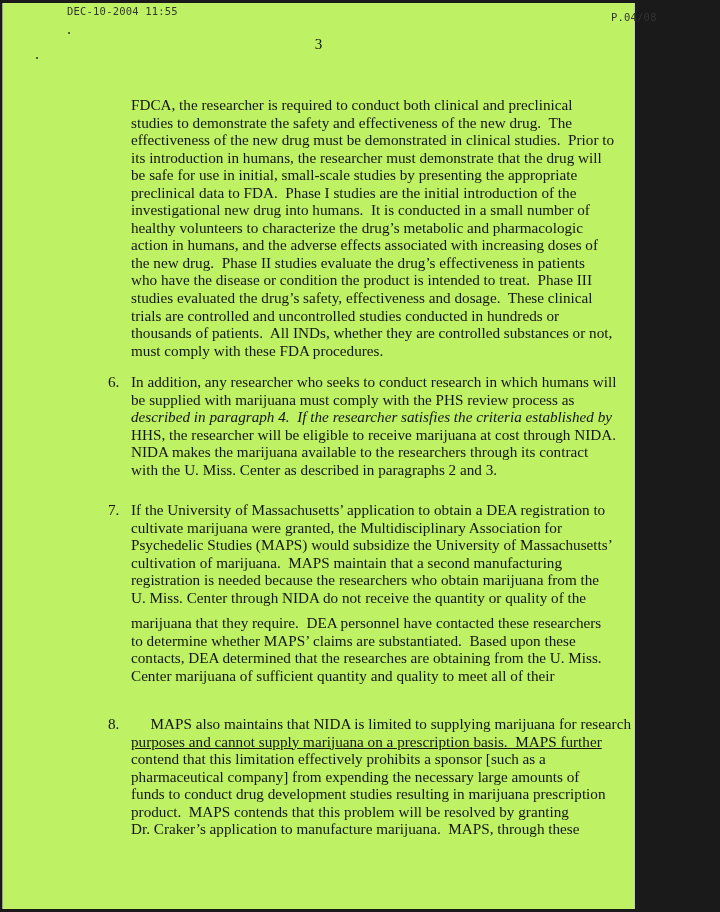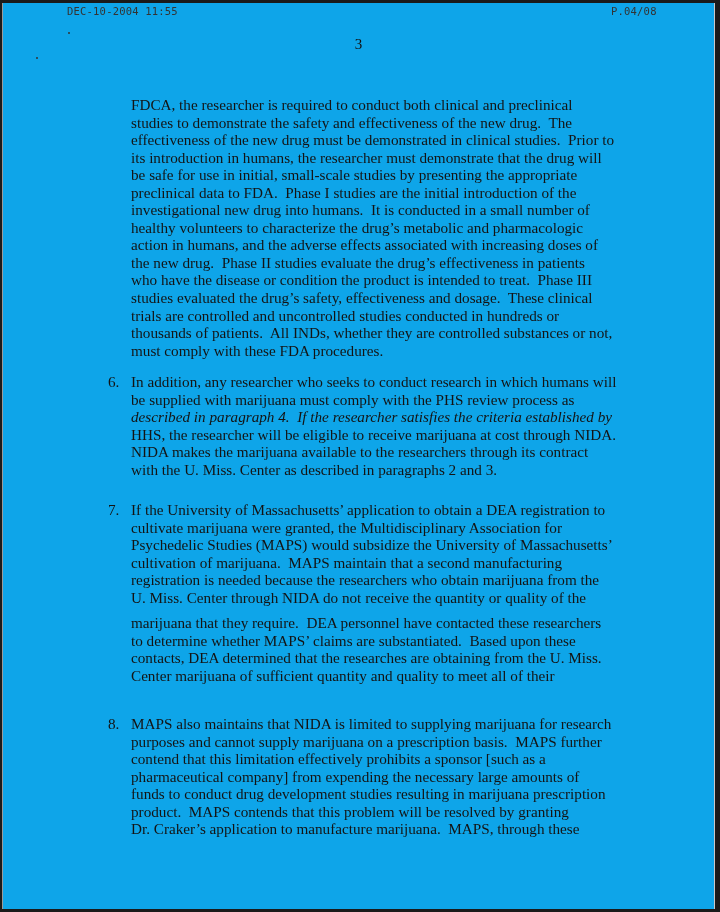--- a/index.html
+++ b/index.html
@@ -5,37 +5,37 @@
     html, body { margin: 0; padding: 0; }
     body {
       width: 720px; height: 912px;
       background: #1a1a1a;
       overflow: hidden;
       position: relative;
     }
     .page {
       position: absolute;
       left: 2px; top: 3px;
-      width: 713px; height: 906px;
-      background: #0ea5e9;
+      width: 633px; height: 906px;
+      background: #bef264;
       border-left: 1px solid #9a9a9a;
       border-right: 1px solid #c8c8c8;
       box-sizing: border-box;
     }
     .fax-header {
       position: absolute;
       top: 2px; left: 0; right: 0;
       height: 14px;
       font-family: "DejaVu Sans Mono", monospace;
       font-size: 10.5px;
       color: #333;
       letter-spacing: 0.2px;
     }
     .fax-date { position: absolute; left: 64px; top: 0; }
-    .fax-page { position: absolute; left: 608px; top: 0; }
+    .fax-page { position: absolute; left: 608px; top: 6px; }
     .speck {
       position: absolute; width: 2px; height: 2px; background: #333; border-radius: 50%;
     }
     .page-number {
       position: absolute;
       top: 33px; left: 0; width: 100%;
       text-align: center;
       font-family: "Liberation Serif", serif;
       font-size: 15px;
       color: #111;
@@ -113,22 +113,22 @@
     <span class="line" style="white-space: pre;">registration is needed because the researchers who obtain marijuana from the</span>
     <span class="line" style="white-space: pre;">U. Miss. Center through NIDA do not receive the quantity or quality of the</span>
     <span class="line" style="white-space: pre; margin-top: 8px;">marijuana that they require.  DEA personnel have contacted these researchers</span>
     <span class="line" style="white-space: pre;">to determine whether MAPS’ claims are substantiated.  Based upon these</span>
     <span class="line" style="white-space: pre;">contacts, DEA determined that the researches are obtaining from the U. Miss.</span>
     <span class="line" style="white-space: pre;">Center marijuana of sufficient quantity and quality to meet all of their</span>
   </div>
 
   <div class="para body-text" id="p8">
     <span class="para-num">8.</span>
-    <span class="line" style="white-space: pre;">MAPS also maintains that NIDA is limited to supplying marijuana for research</span>
-    <span class="line" style="white-space: pre;">purposes and cannot supply marijuana on a prescription basis.  MAPS further</span>
+    <span class="line" style="white-space: pre; text-align: right;">MAPS also maintains that NIDA is limited to supplying marijuana for research</span>
+    <span class="line" style="white-space: pre; text-decoration: underline;">purposes and cannot supply marijuana on a prescription basis.  MAPS further</span>
     <span class="line" style="white-space: pre;">contend that this limitation effectively prohibits a sponsor [such as a</span>
     <span class="line" style="white-space: pre;">pharmaceutical company] from expending the necessary large amounts of</span>
     <span class="line" style="white-space: pre;">funds to conduct drug development studies resulting in marijuana prescription</span>
     <span class="line" style="white-space: pre;">product.  MAPS contends that this problem will be resolved by granting</span>
     <span class="line" style="white-space: pre;">Dr. Craker’s application to manufacture marijuana.  MAPS, through these</span>
   </div>
 
 </div>
 
 </body></html>

